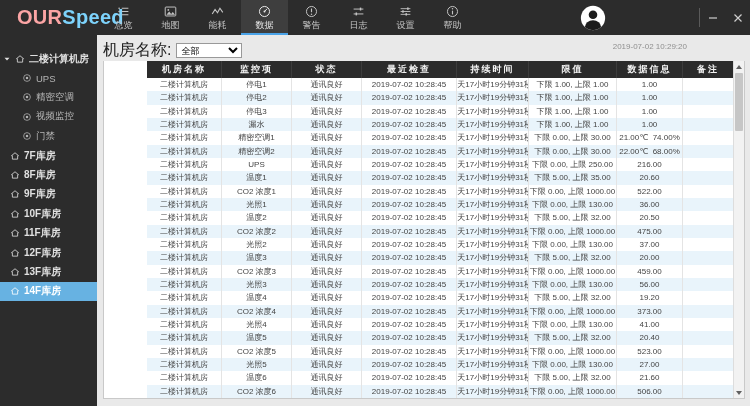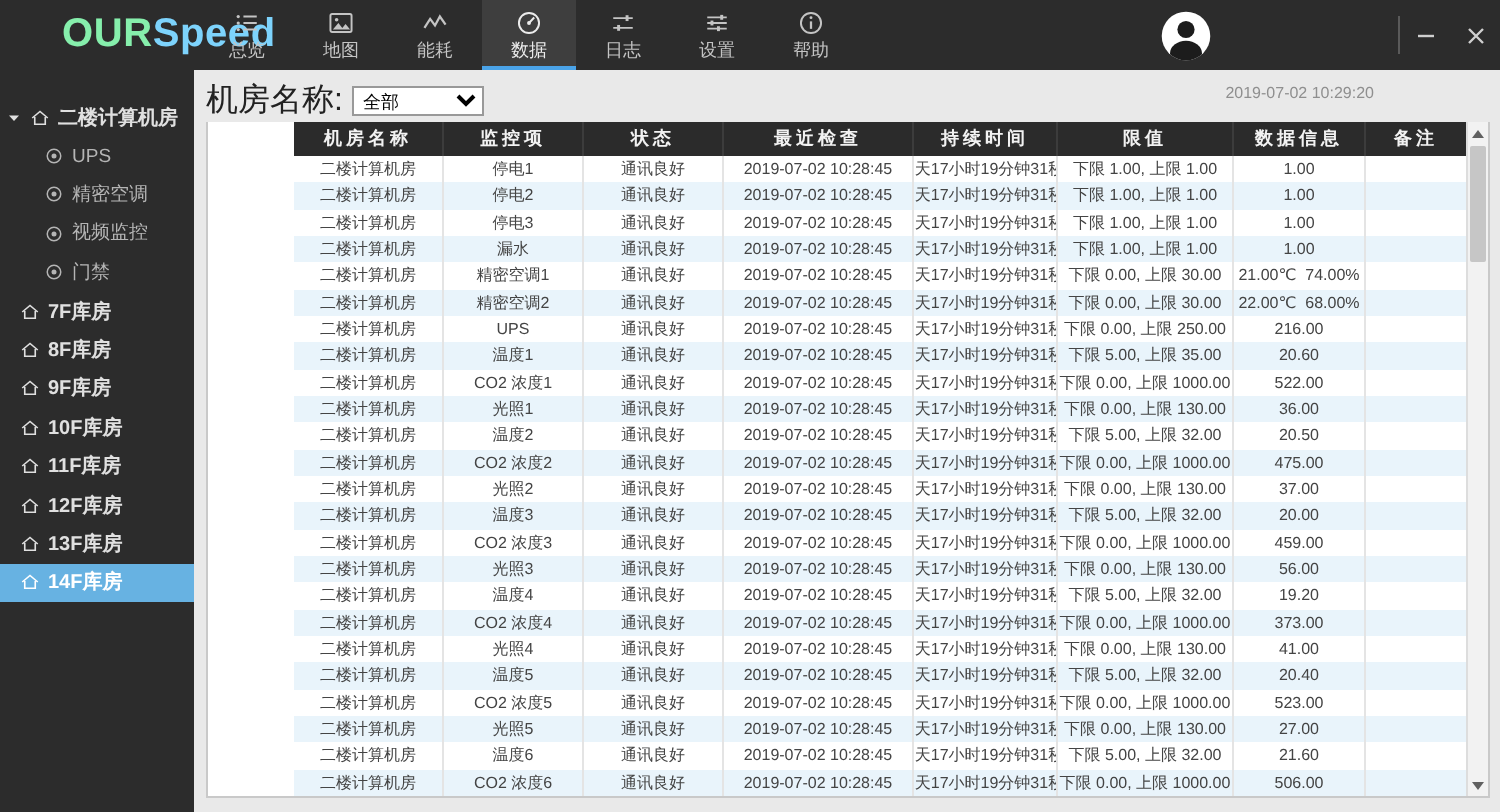--- a/index.html
+++ b/index.html
@@ -2,21 +2,21 @@
 <html><head>
 <meta charset="utf-8">
 <style>
   * { margin:0; padding:0; box-sizing:border-box; }
   html,body { width:750px; height:406px; overflow:hidden; }
   body { font-family:"Liberation Sans","DejaVu Sans",sans-serif; background:#e9e9e9; }
 
   
   .topbar { height:35px; background:#2c2c2c; display:flex; align-items:stretch; }
   .logo { width:100px; display:flex; align-items:center; padding-left:17px; font-size:20px; font-weight:bold; letter-spacing:.3px; white-space:nowrap; }
-  .logo-blue { color:#86efac;margin-left:14px; }
+  .logo-blue { color:#fca5a5; }
   .logo-white { color:#7dd3fc; }
   .topnav { display:flex; }
   .nav-item { width:47px; display:flex; flex-direction:column; align-items:center; justify-content:center; gap:3px; cursor:pointer; color:#c4c4c4; position:relative; }
   .nav-item .icon svg { width:13px; height:13px; display:block; }
   .nav-label { font-size:9px; line-height:1; }
   .nav-item.active { background:#3e3e3e; color:#ececec; }
   .nav-item.active::after { content:""; position:absolute; left:0; right:0; bottom:0; height:2px; background:#4aa3e8; }
   .spacer { flex:1; }
   .user-box { display:flex; align-items:center; gap:6px; cursor:pointer; }
   .avatar svg { width:28px; height:28px; display:block; }
@@ -103,20 +103,30 @@
       </div>
       <div class="nav-item active">
         <span class="icon">
           <svg viewBox="0 0 16 16">
             <circle cx="8" cy="8" r="6.2" fill="none" stroke="currentColor" stroke-width="1.2"></circle>
             <circle cx="8" cy="8" r="1.2" fill="currentColor"></circle>
             <path d="M8 8l3.2-3.4" stroke="currentColor" stroke-width="1.2"></path>
           </svg>
         </span>
         <span class="nav-label">数据</span>
+      </div>
+      <div class="nav-item">
+        <span class="icon">
+          <svg viewBox="0 0 16 16">
+            <circle cx="8" cy="8" r="6.2" fill="none" stroke="currentColor" stroke-width="1.2"></circle>
+            <path d="M8 4.3v4.6" stroke="currentColor" stroke-width="1.4"></path>
+            <circle cx="8" cy="11.4" r=".9" fill="currentColor"></circle>
+          </svg>
+        </span>
+        <span class="nav-label">警告</span>
       </div>
       <div class="nav-item">
         <span class="icon">
           <svg viewBox="0 0 16 16">
             <path d="M2 5h12M2 11h12" stroke="currentColor" stroke-width="1.2"></path>
             <rect x="9.6" y="3.2" width="1.8" height="3.6" fill="currentColor"></rect>
             <rect x="4.4" y="9.2" width="1.8" height="3.6" fill="currentColor"></rect>
           </svg>
         </span>
         <span class="nav-label">日志</span>

